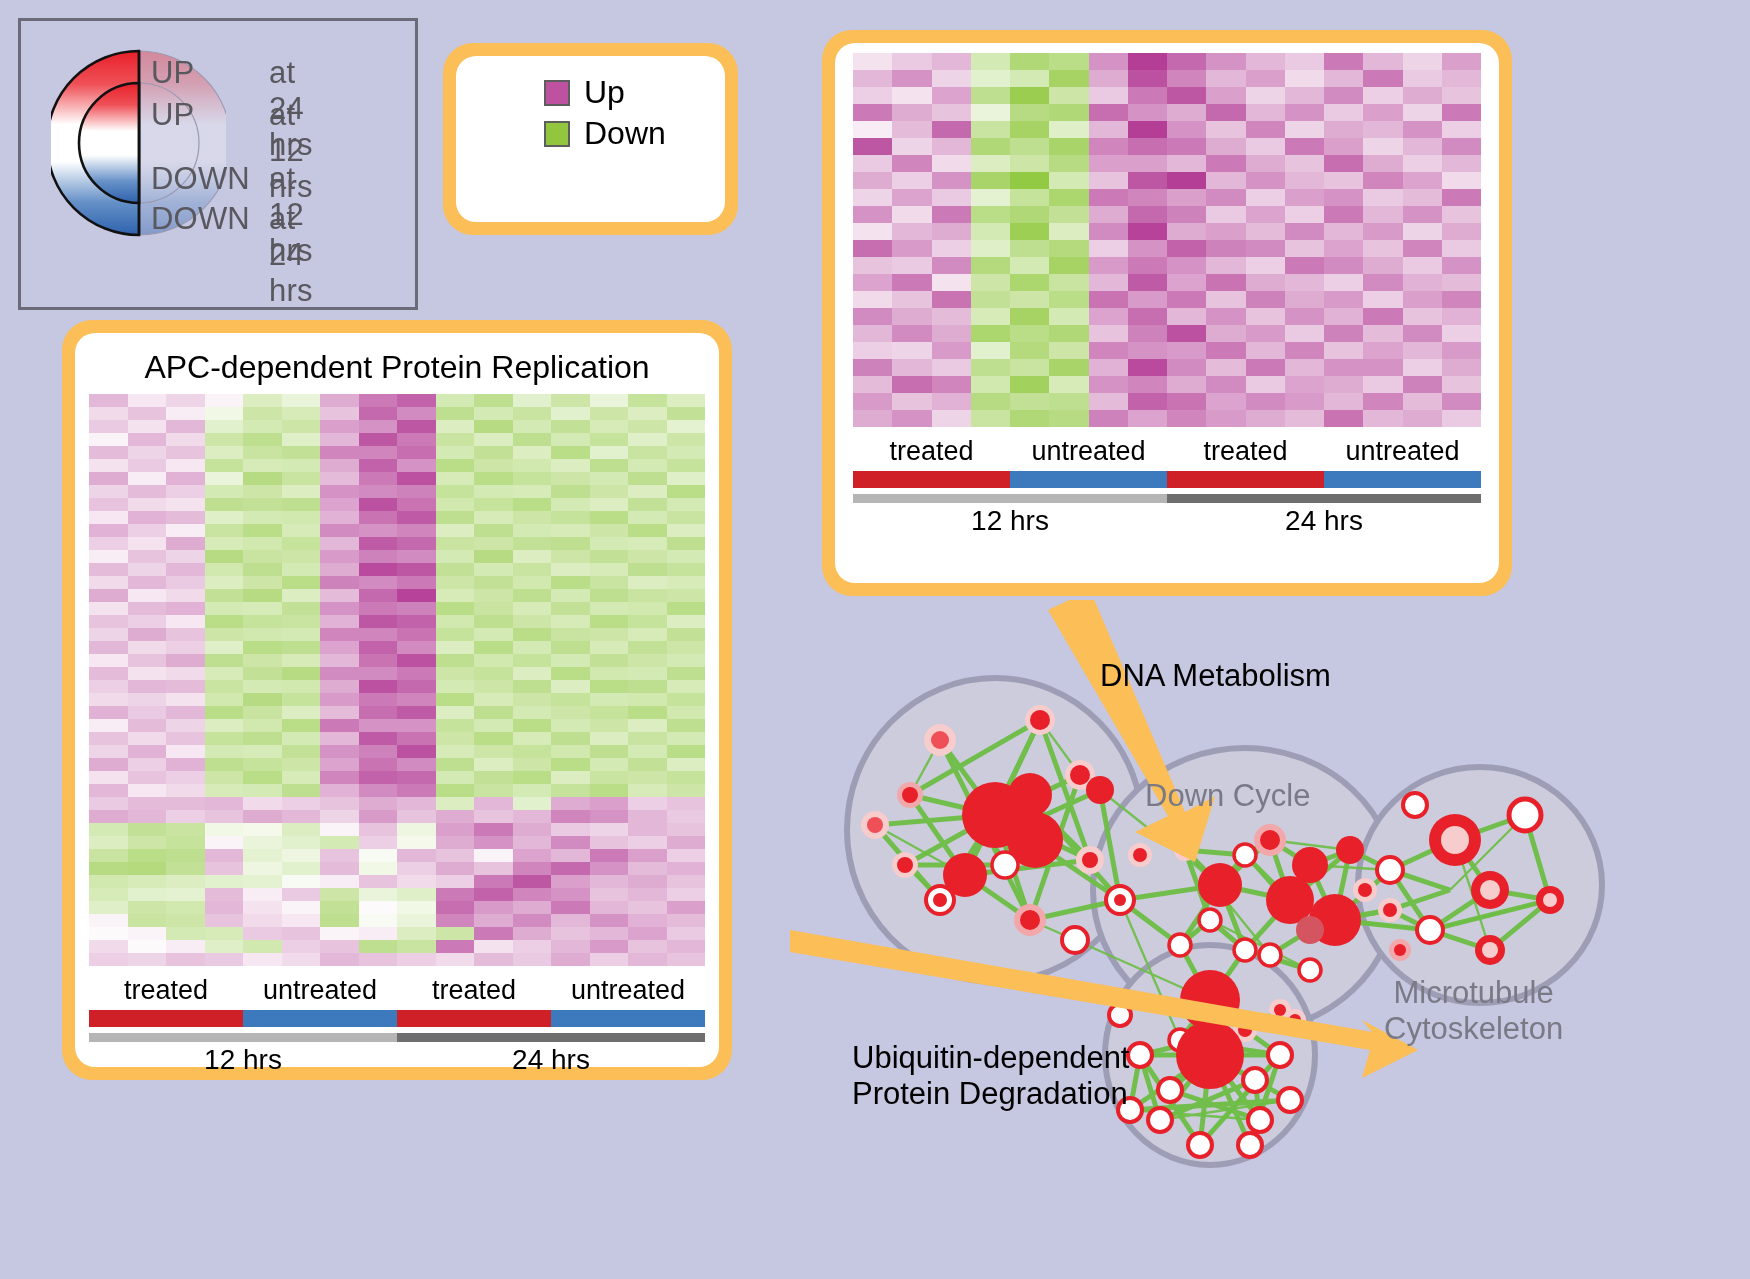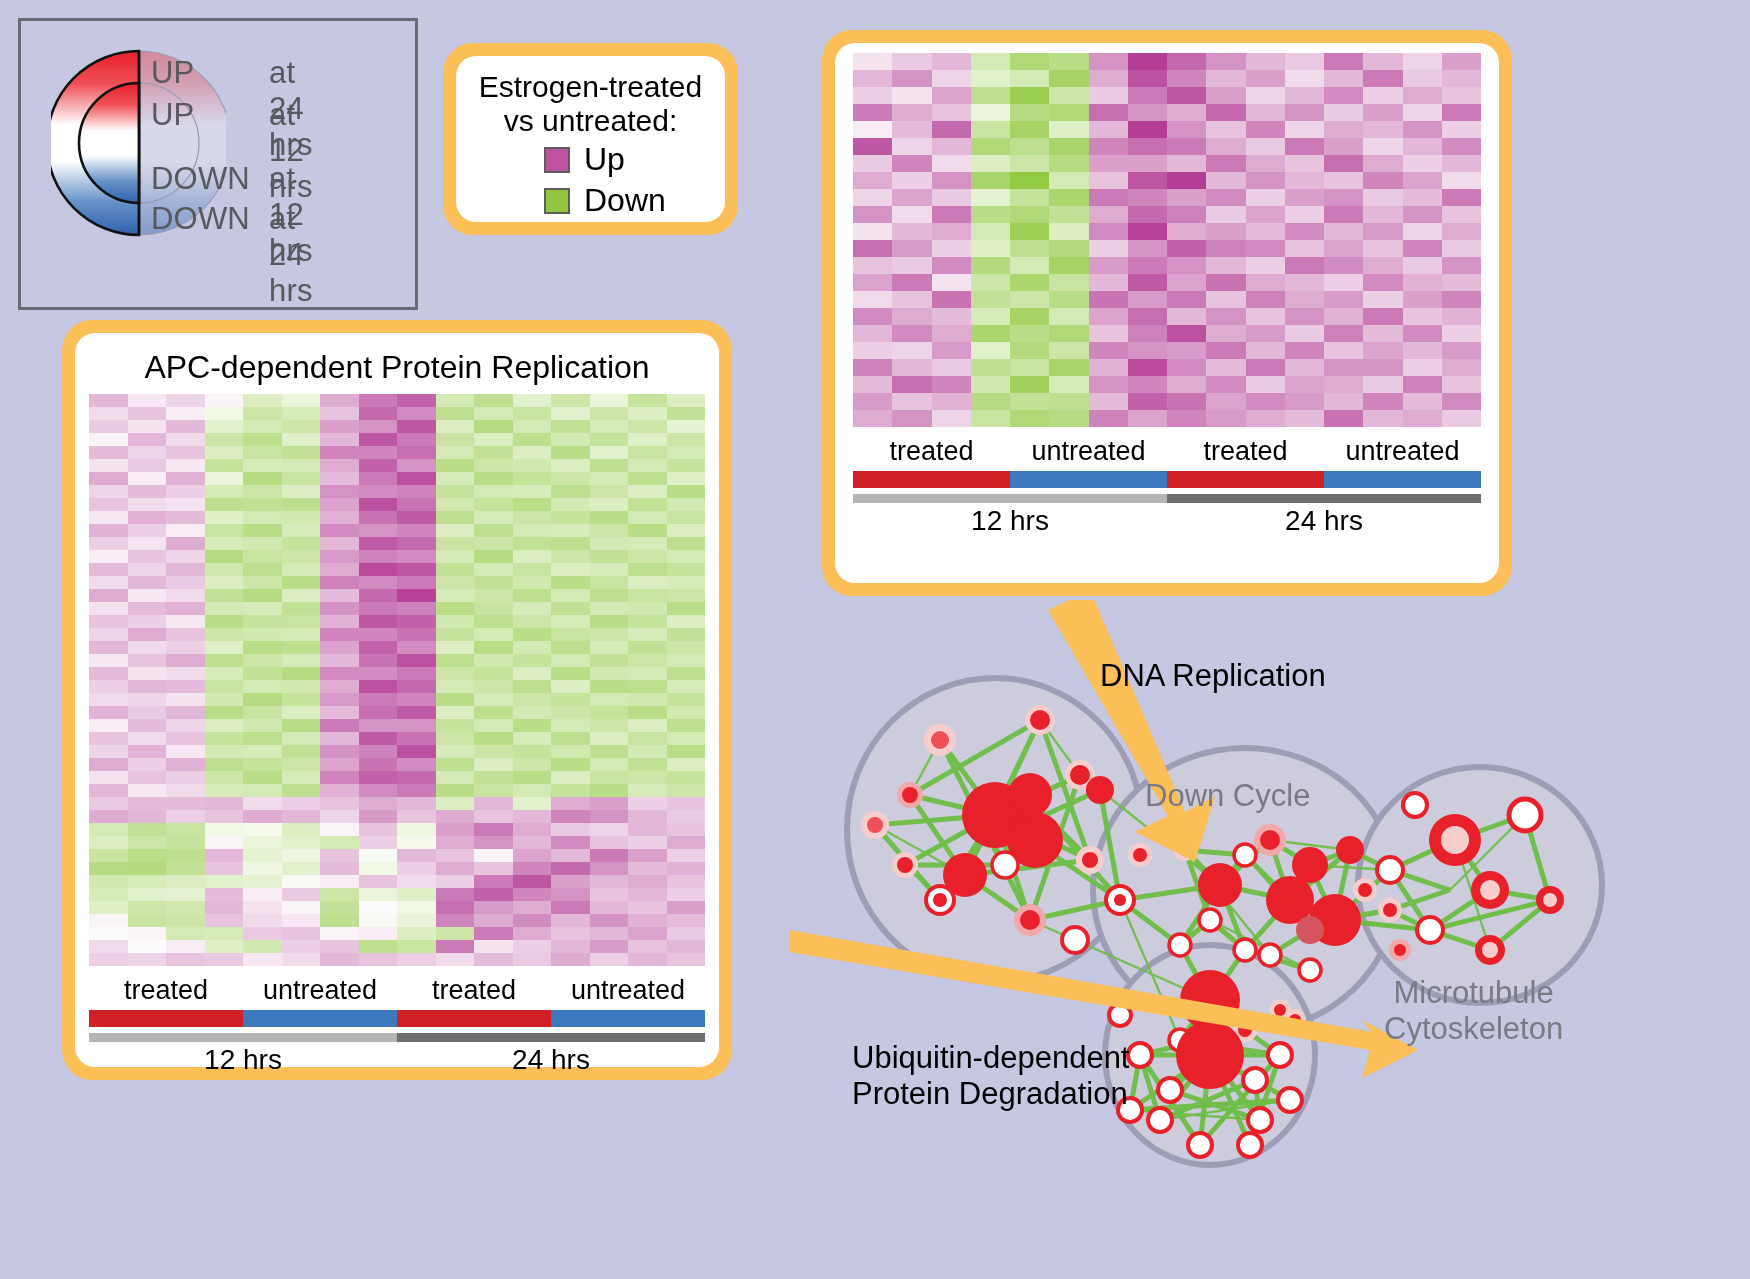--- a/index.html
+++ b/index.html
@@ -114,22 +114,20 @@
   </div>
   <div class="legend-row" style="top:180px;left:130px;">
     <span class="lg-term abs">DOWN</span>
     <span class="lg-time abs">at 24 hrs</span>
   </div>
 
 </div>
 
 <div class="abs opanel" id="key-panel">
   <div class="opanel-inner">
-    <div id="key-title">Estrogen-treated
-vs untreated:</div>
     <div class="key-row">
       <span class="key-sw" style="background:#bf52a0"></span>
       <span class="key-lab">Up</span>
     </div>
     <div class="key-row">
       <span class="key-sw" style="background:#92c63e"></span>
       <span class="key-lab">Down</span>
     </div>
   </div>
 </div>
@@ -1383,19 +1381,19 @@
       <circle cx="505" cy="420" r="11" fill="#f7cccd"></circle>
         <circle cx="505" cy="420" r="6" fill="#e8202a"></circle>
     </g>
 
     <g fill="#fcbe56">
       <path d="M258 10 L300 -10 L395 212 L425 196 L405 262 L345 232 L378 216 Z" transform="translate(0,0)"></path>
       <path d="M-210 330 L-210 352 L370 450 L362 478 L418 450 L362 420 L372 432 Z" transform="translate(210,0)"></path>
     </g>
   </svg>
 
-  <div class="net-label" style="left:310px;top:58px;color:#000;">DNA Replication</div>
+  <div class="net-label" style="left:310px;top:58px;color:#000;">DNA Metabolism</div>
   <div class="net-label" style="left:355px;top:178px;color:#7a7a86;">Down Cycle</div>
   <div class="net-label" style="left:62px;top:440px;color:#000;">Ubiquitin-dependent
 Protein Degradation</div>
   <div class="net-label" style="left:594px;top:375px;color:#7a7a86;text-align:center;">Microtubule
 Cytoskeleton</div>
 </div>
 
 </body></html>

